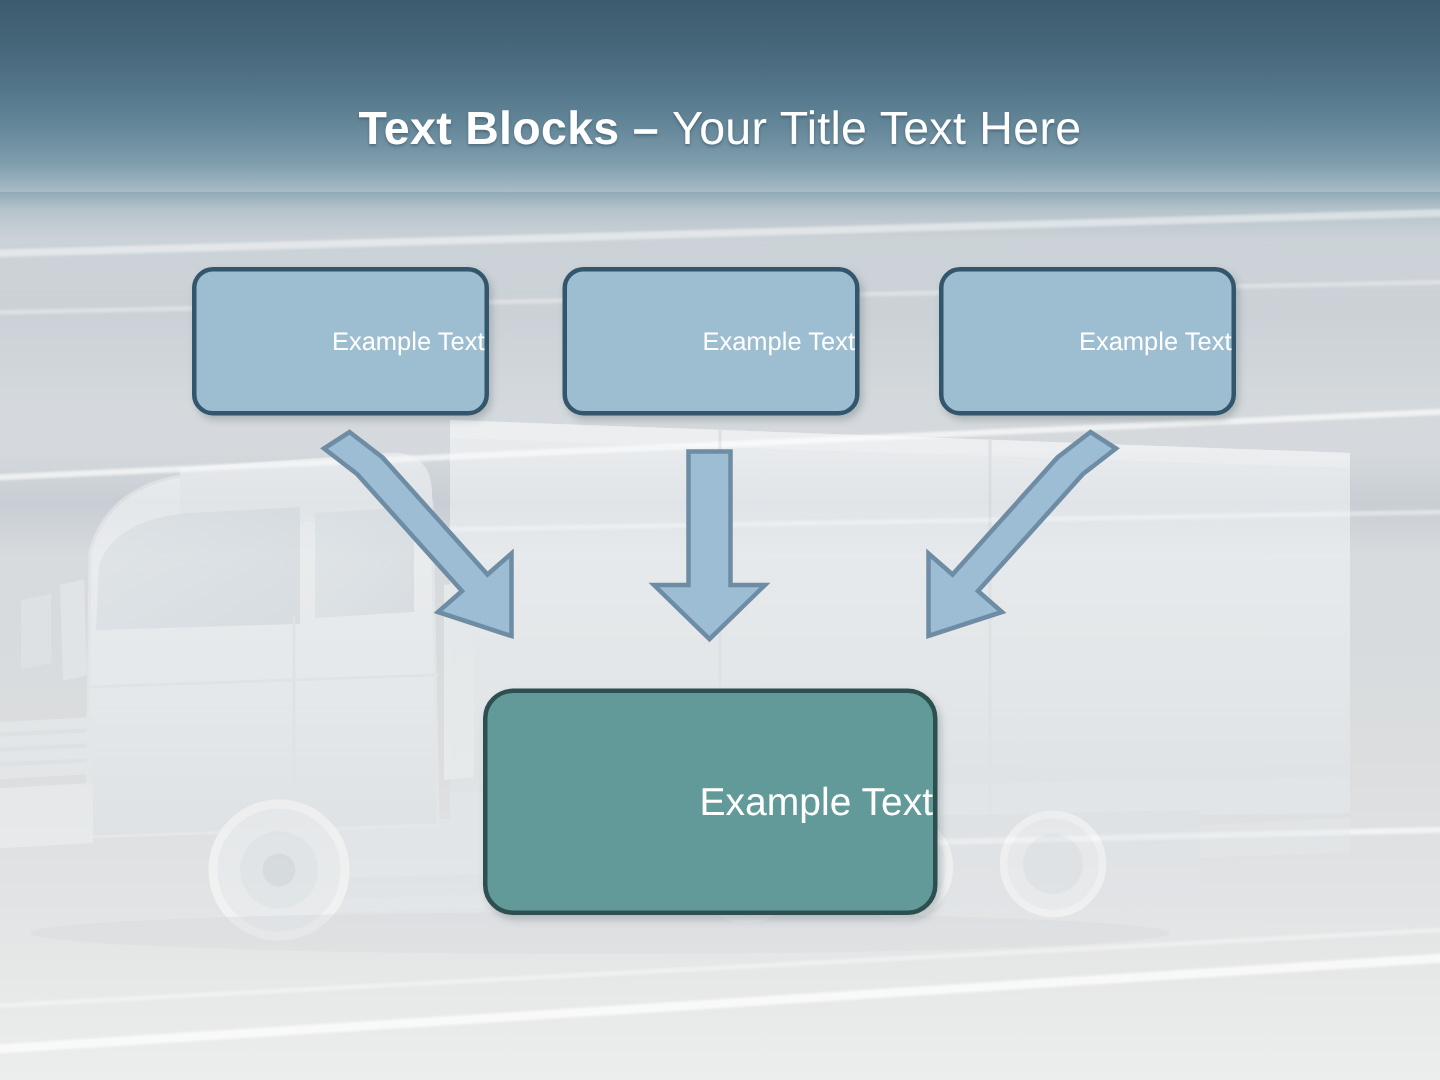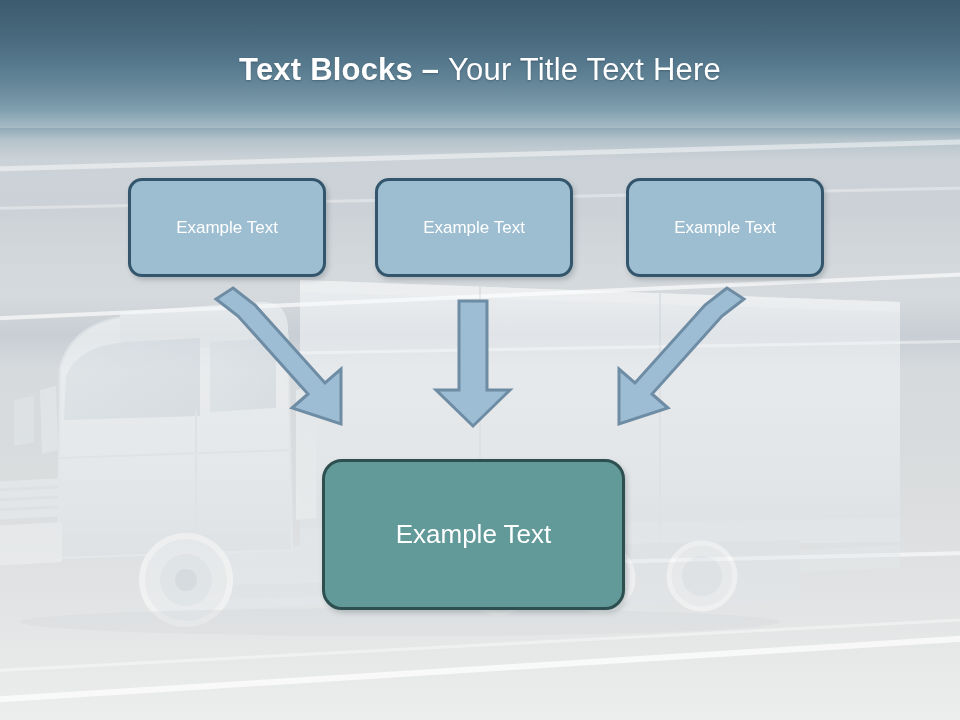--- a/index.html
+++ b/index.html
@@ -97,38 +97,38 @@
       #3d5b6e 0%,
       #456578 22%,
       #527489 44%,
       #638698 65%,
       #7f9dad 85%,
       #a7bcc7 100%);
   }
   .header-title {
     position: absolute;
     left: 0; right: 0;
-    top: 52px;
+    top: 68px;
     text-align: center;
     color: #ffffff;
     font-size: 31px;
     letter-spacing: .2px;
     white-space: nowrap;
     text-shadow: 0 1px 2px rgba(25,45,60,.35);
   }
   .header-title .t-strong { font-weight: 700; }
   .header-title .t-light  { font-weight: 400; }
 
   
   .box {
     position: absolute;
     box-sizing: border-box;
     display: flex;
     align-items: center;
-    justify-content: center;
+    justify-content: flex-end;
     color: #ffffff;
     border-radius: 14px;
     box-shadow: 2px 3px 5px rgba(70,85,95,.28);
   }
   .box-top {
     width: 198px;
     height: 99px;
     background: #9dbdd1;
     border: 3px solid #33566d;
     font-size: 17px;

